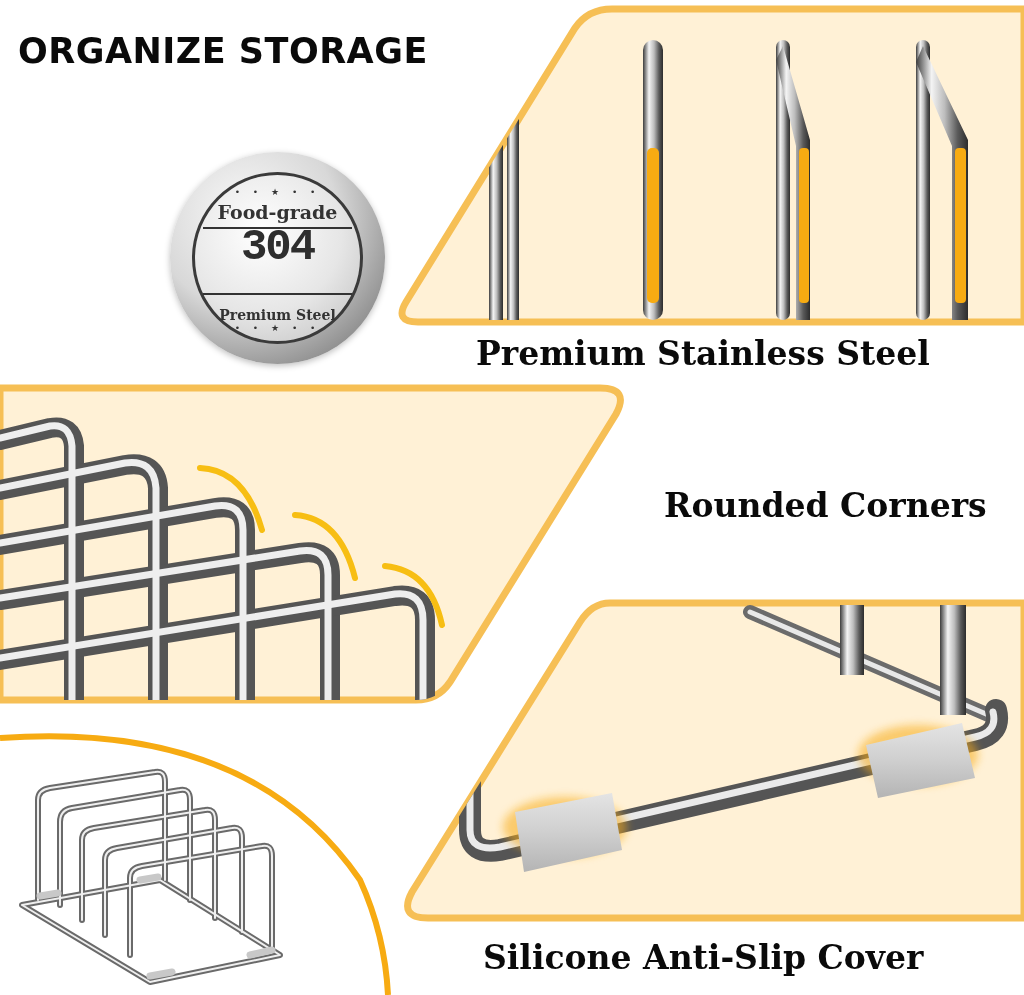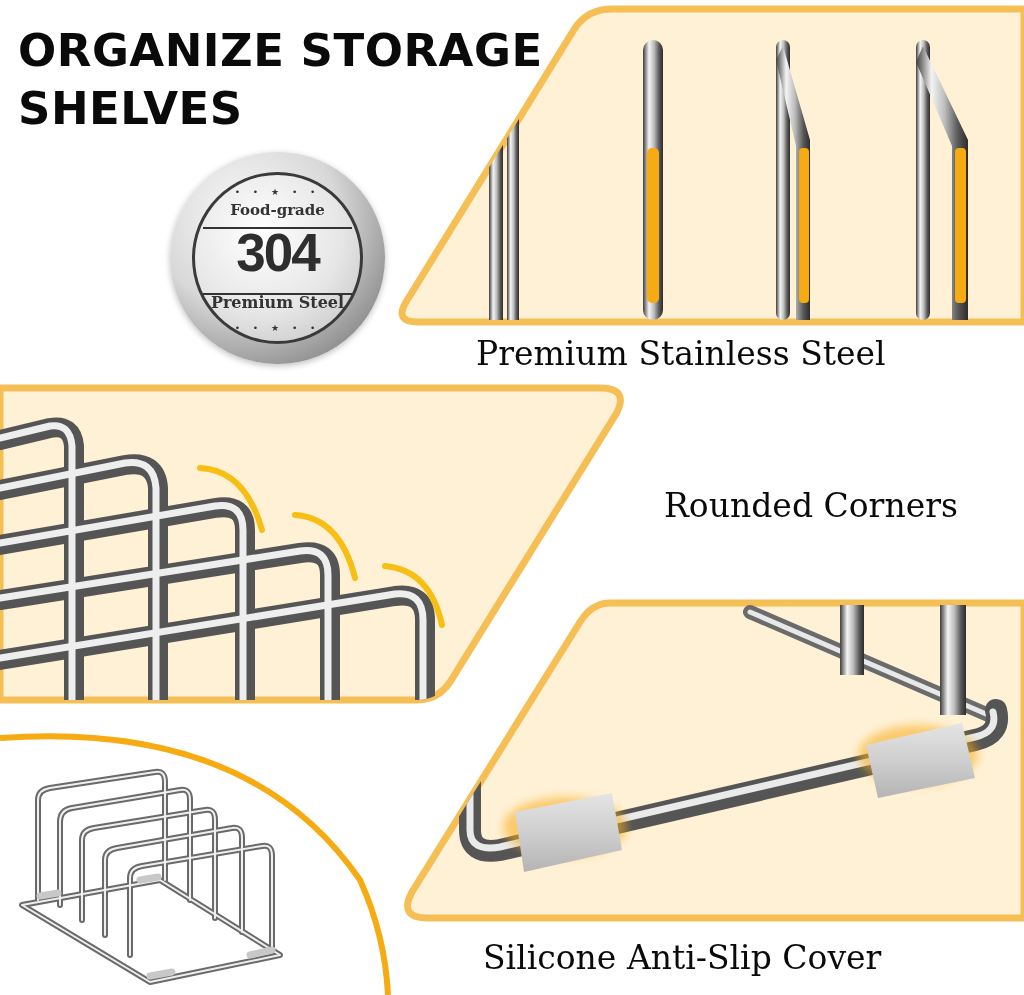--- a/index.html
+++ b/index.html
@@ -2,26 +2,26 @@
 <html><head>
   <meta charset="utf-8">
   <style>
     * { box-sizing: border-box; margin: 0; padding: 0; }
     html, body { width: 1024px; height: 995px; background: #ffffff; overflow: hidden; }
     body { position: relative; font-family: "DejaVu Sans", sans-serif; }
     .layer { position: absolute; left: 0; top: 0; }
     .headline {
       position: absolute; left: 18px; top: 22px;
       font-family: "DejaVu Sans", sans-serif; font-weight: bold;
-      font-size: 45px; line-height: 58px; color: #0a0a0a; letter-spacing: 0.5px;
+      font-size: 35px; line-height: 58px; color: #0a0a0a; letter-spacing: 0.5px;
     }
     .headline span { display: block; }
     .caption {
       position: absolute;
-      font-family: "DejaVu Serif", serif; font-weight: normal;
+      font-family: "DejaVu Serif", serif; font-weight: bold;
       color: #0a0a0a; white-space: nowrap;
     }
     .cap-steel { left: 476px; top: 334px; font-size: 33px; }
     .cap-corner { left: 624px; top: 486px; font-size: 33px; margin-left: 40px; }
     .cap-slip { left: 483px; top: 938px; font-size: 33px; }
     .badge {
       position: absolute; left: 170px; top: 152px; width: 215px; height: 212px;
       border-radius: 50%;
       background: radial-gradient(circle at 35% 30%, #fafafa 0%, #d8d8d8 45%, #8e8e8e 80%, #5a5a5a 100%);
       box-shadow: 0 2px 6px rgba(0,0,0,0.25);
@@ -29,33 +29,33 @@
     .badge-inner {
       position: absolute; left: 22px; top: 20px; width: 171px; height: 172px;
       border-radius: 50%; border: 3px solid #3a3a3a;
       background: radial-gradient(circle at 40% 35%, #ffffff 0%, #e6e6e6 55%, #bdbdbd 100%);
     }
     .badge-stars { position: absolute; left: 0; width: 100%; text-align: center; font-size: 9px; color: #333; letter-spacing: 5px; }
     .badge-stars.top { top: 12px; }
     .badge-stars.bottom { top: 148px; }
     .badge-top {
       position: absolute; left: 0; top: 26px; width: 100%; text-align: center;
-      font-family: "DejaVu Serif", serif; font-weight: bold; font-size: 15px; color: #333;
+      font-family: "DejaVu Serif", serif; font-weight: bold; font-size: 19px; color: #333;
     }
     .badge-rule { position: absolute; left: 8px; right: 8px; height: 2px; background: #333; }
     .badge-rule.r1 { top: 52px; }
     .badge-rule.r2 { top: 118px; }
     .badge-num {
       position: absolute; left: 0; top: 47px; width: 100%; text-align: center;
-      font-family: Liberation Sans, sans-serif; font-weight: bold; font-size: 53px;
+      font-family: Liberation Mono, monospace; font-weight: bold; font-size: 44px;
       color: #2e2e2e; letter-spacing: -2px;
     }
     .badge-bottom {
-      position: absolute; left: 0; top: 118px; width: 100%; text-align: center;
-      font-family: "DejaVu Serif", serif; font-weight: bold; font-size: 16px; color: #333;
+      position: absolute; left: 0; top: 132px; width: 100%; text-align: center;
+      font-family: "DejaVu Serif", serif; font-weight: bold; font-size: 14px; color: #333;
     }
   </style>
 </head>
 <body>
 
 <svg class="layer" width="1024" height="995" viewBox="0 0 1024 995">
   <defs>
     <linearGradient id="rodV" x1="0" y1="0" x2="1" y2="0">
       <stop offset="0" stop-color="#3c3c3c"></stop>
       <stop offset="0.3" stop-color="#f4f4f4"></stop>
@@ -177,21 +177,20 @@
         <path d="M250 955 L272 950"></path>
         <path d="M40 896 L58 893"></path>
         <path d="M140 880 L158 877"></path>
       </g>
     </g>
   </g>
 </svg>
 
 <div class="headline">
   <span>ORGANIZE STORAGE</span>
-  <span>SHELVES</span>
 </div>
 
 <div class="badge">
   <div class="badge-inner">
     <div class="badge-stars top">• • ★ • •</div>
     <div class="badge-top">Food-grade</div>
     <div class="badge-rule r1"></div>
     <div class="badge-num">304</div>
     <div class="badge-rule r2"></div>
     <div class="badge-bottom">Premium Steel</div>

